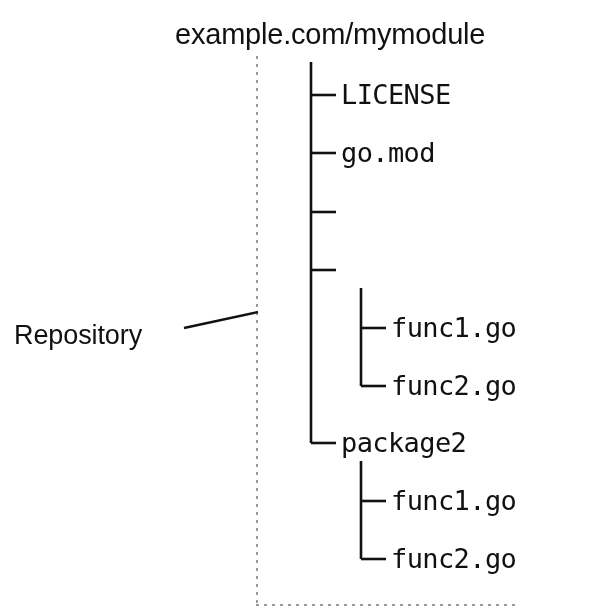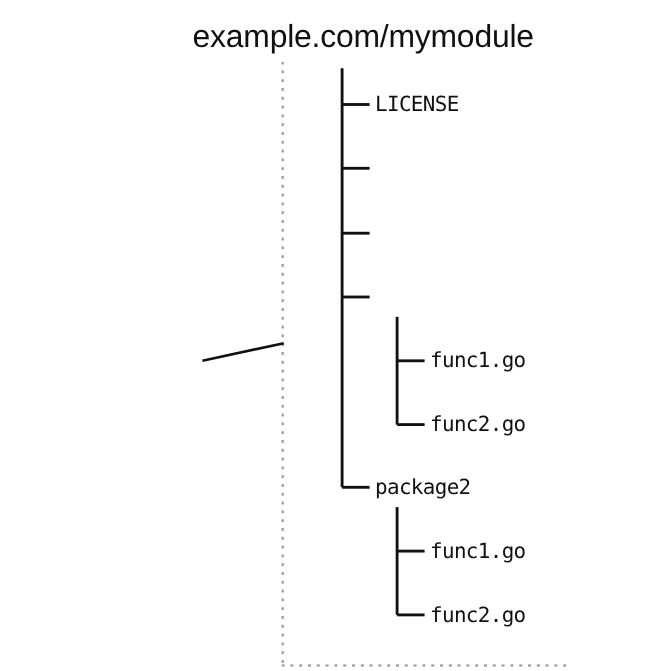--- a/index.html
+++ b/index.html
@@ -73,41 +73,42 @@
     position: absolute;
     left: 0;
     top: 0;
     width: 602px;
     height: 610px;
     overflow: visible;
   }
   .tree-label {
     position: absolute;
     font-family: "DejaVu Sans Mono", "Liberation Mono", monospace;
-    font-size: 19px;
+    font-size: 27px;
     line-height: 30px;
     color: #111111;
     white-space: pre;
     letter-spacing: -0.6px;
   }
   .lvl1 { left: 341px; }
   .lvl2 { left: 391px; }
 </style>
 </head>
 <body>
 
 <div id="canvas">
 
   <div class="dotted-seg dotted-v" style="left:256px; top:56px; height:550px;"></div>
   <div class="dotted-seg dotted-v" style="left:594px; top:34px; height:572px;"></div>
   <div class="dotted-seg dotted-h" style="left:562px; top:34px; width:34px;"></div>
   <div class="dotted-seg dotted-h" style="left:256px; top:604px; width:340px;"></div>
 
   <div class="module-title">example.com/mymodule</div>
 
+  <div class="repo-label">Repository</div>
 
   <svg class="leader-line" viewBox="0 0 82 40">
     <line x1="4" y1="28" x2="78" y2="12" stroke="#111111" stroke-width="2.4"></line>
   </svg>
 
   <svg class="tree" viewBox="0 0 602 610">
 
     <line x1="311" y1="62" x2="311" y2="443" stroke="#111111" stroke-width="2.6"></line>
 
     <line x1="311" y1="95" x2="336" y2="95" stroke="#111111" stroke-width="2.6"></line>
@@ -119,19 +120,20 @@
     <line x1="361" y1="288" x2="361" y2="386" stroke="#111111" stroke-width="2.6"></line>
     <line x1="361" y1="328" x2="386" y2="328" stroke="#111111" stroke-width="2.6"></line>
     <line x1="361" y1="386" x2="386" y2="386" stroke="#111111" stroke-width="2.6"></line>
 
     <line x1="361" y1="461" x2="361" y2="559" stroke="#111111" stroke-width="2.6"></line>
     <line x1="361" y1="501" x2="386" y2="501" stroke="#111111" stroke-width="2.6"></line>
     <line x1="361" y1="559" x2="386" y2="559" stroke="#111111" stroke-width="2.6"></line>
   </svg>
 
   <div class="tree-label lvl1" style="top:80px;">LICENSE</div>
+  <div class="tree-label lvl1" style="top:138px;">go.mod</div>
   <div class="tree-label lvl2" style="top:313px;">func1.go</div>
   <div class="tree-label lvl2" style="top:371px;">func2.go</div>
   <div class="tree-label lvl1" style="top:428px;">package2</div>
   <div class="tree-label lvl2" style="top:486px;">func1.go</div>
   <div class="tree-label lvl2" style="top:544px;">func2.go</div>
 
 </div>
 
 </body></html>

